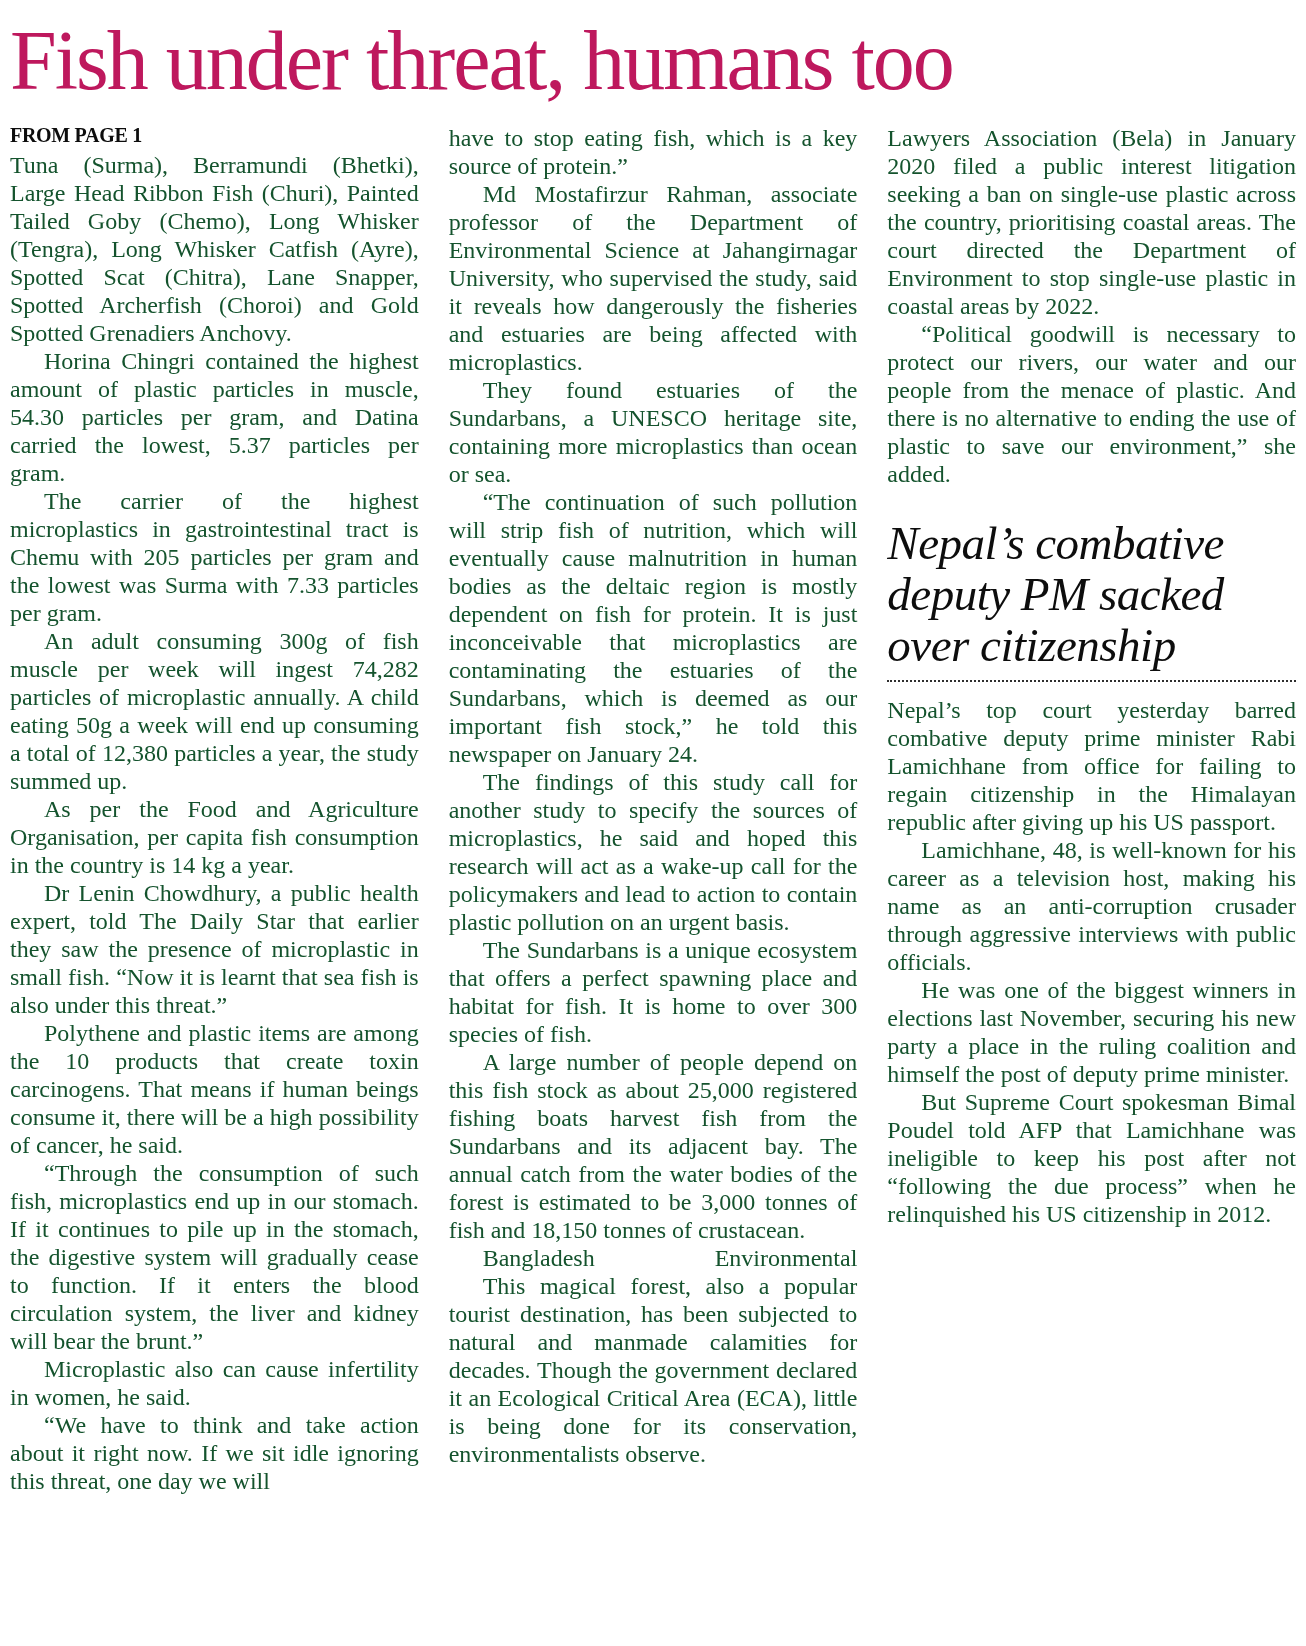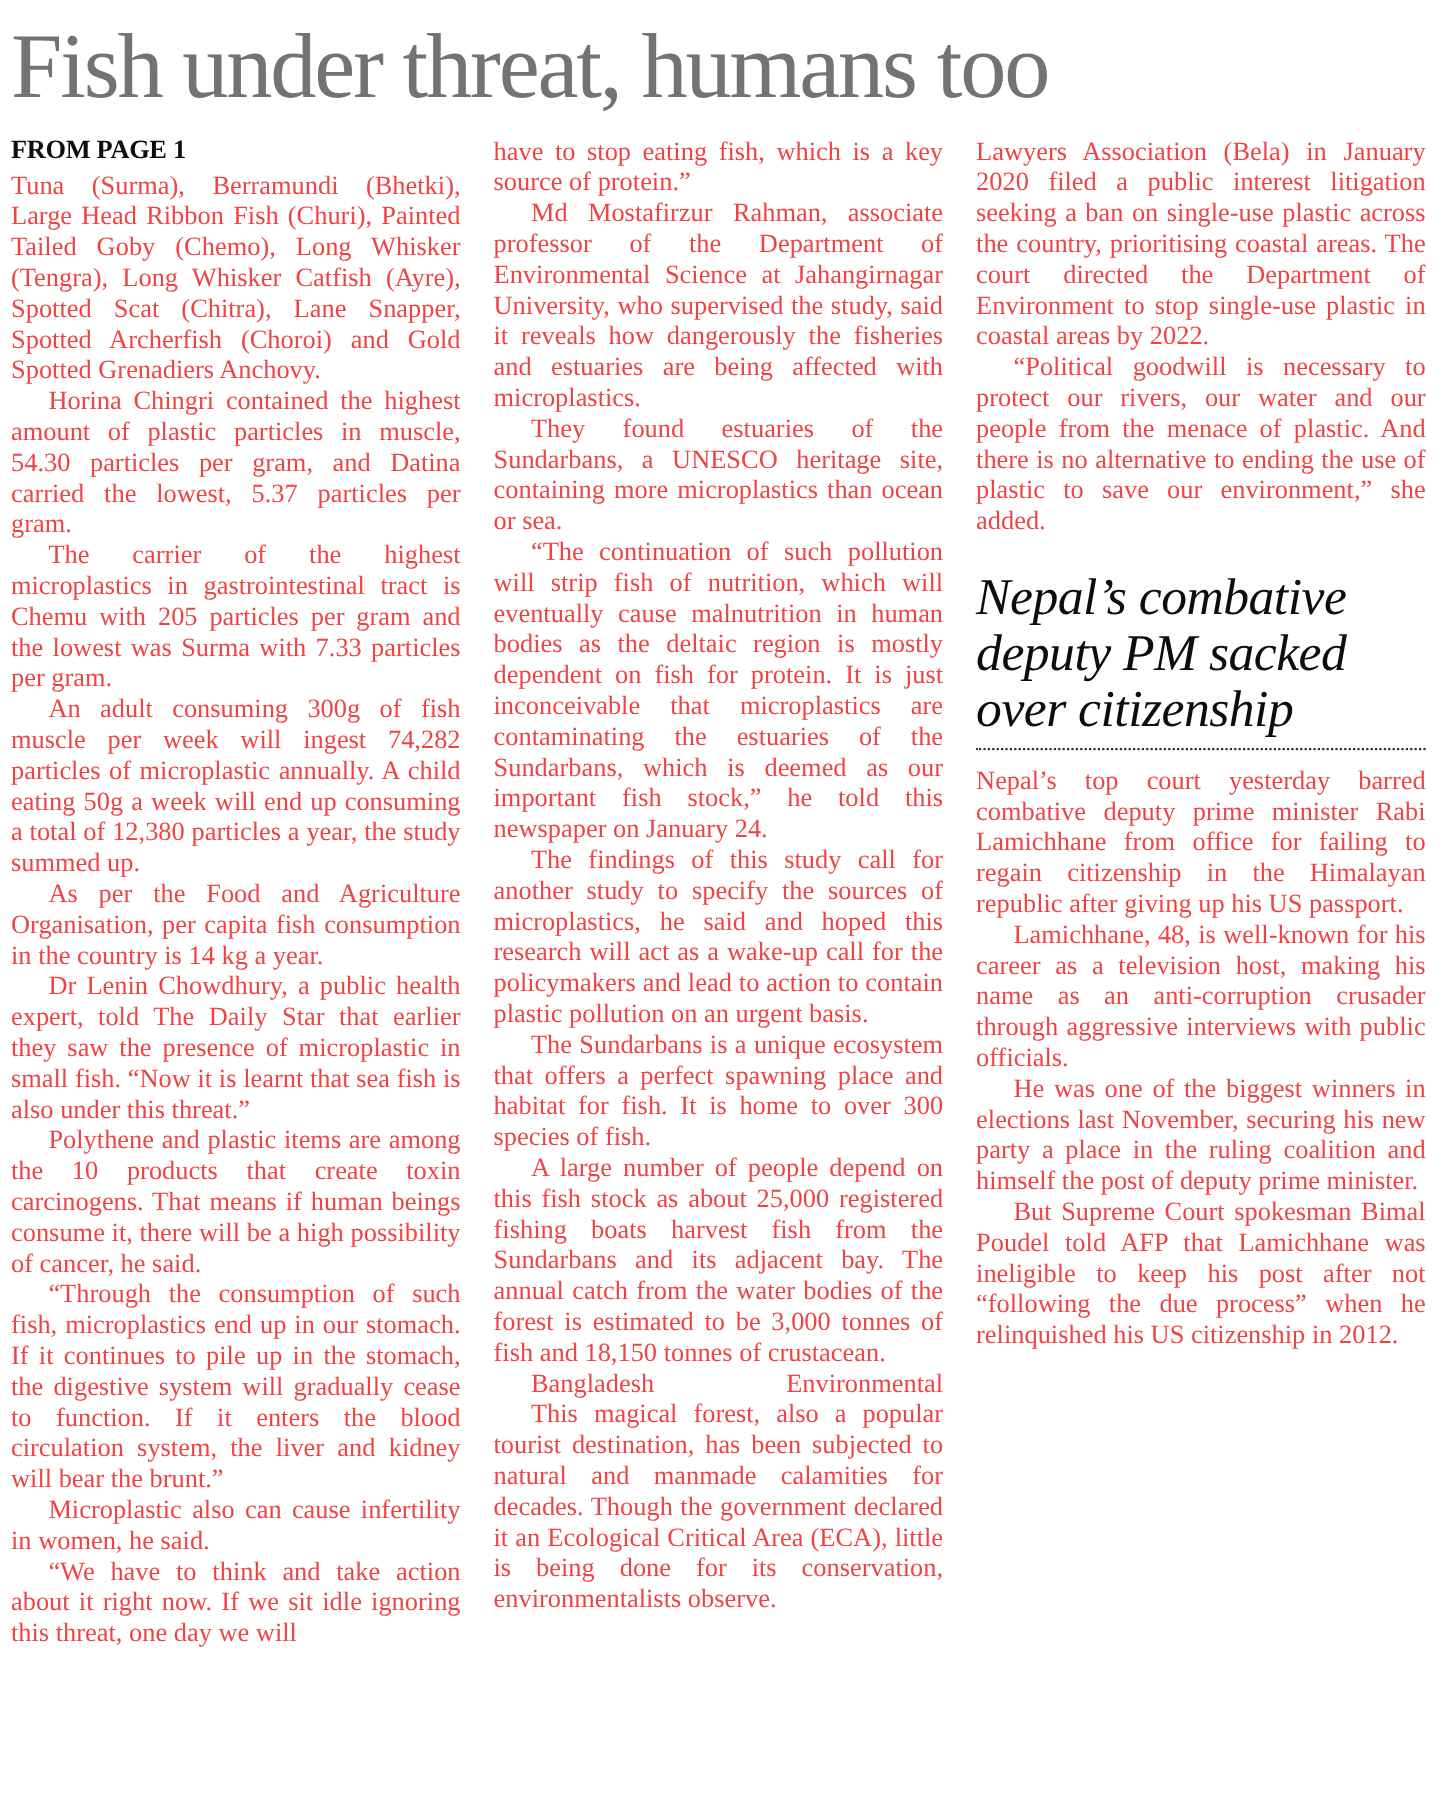--- a/index.html
+++ b/index.html
@@ -21,47 +21,47 @@
     padding: 10px 10px 0 10px;
     overflow: hidden;
     background: #ffffff;
   }
   .headline {
     margin: 8px 0 20px 0;
     font-size: 84px;
     line-height: 1.02;
     font-weight: normal;
     letter-spacing: -2px;
-    color: #737373;
+    color: #be185d;
     white-space: nowrap;
   }
   .cols {
     display: flex;
     gap: 30px;
     align-items: flex-start;
   }
   .col {
     flex: 1 1 0;
     min-width: 0;
   }
   .kicker {
     font-weight: bold;
-    font-size: 24px;
+    font-size: 20px;
     letter-spacing: -0.3px;
     margin: 0 0 4px 0;
     color: #0d0d0d;
   }
   p.body-p {
     margin: 0;
     font-size: 24px;
     line-height: 28px;
     text-align: justify;
     hyphens: none;
     -webkit-hyphens: none;
-    color: #ef4444;
+    color: #14532d;
   }
   p.body-p.indent {
     text-indent: 34px;
   }
   p.body-p.spread {
     text-align-last: justify;
   }
   .headline-2 {
     margin: 30px 0 8px 0;
     font-size: 47px;

